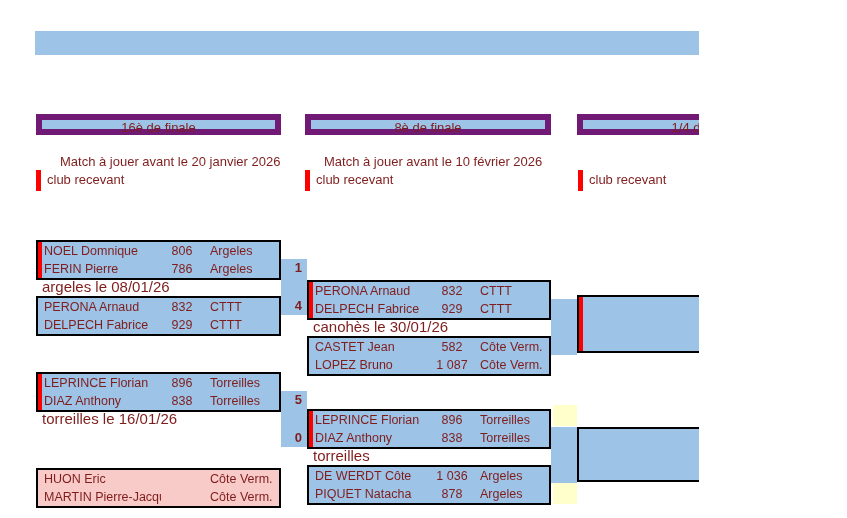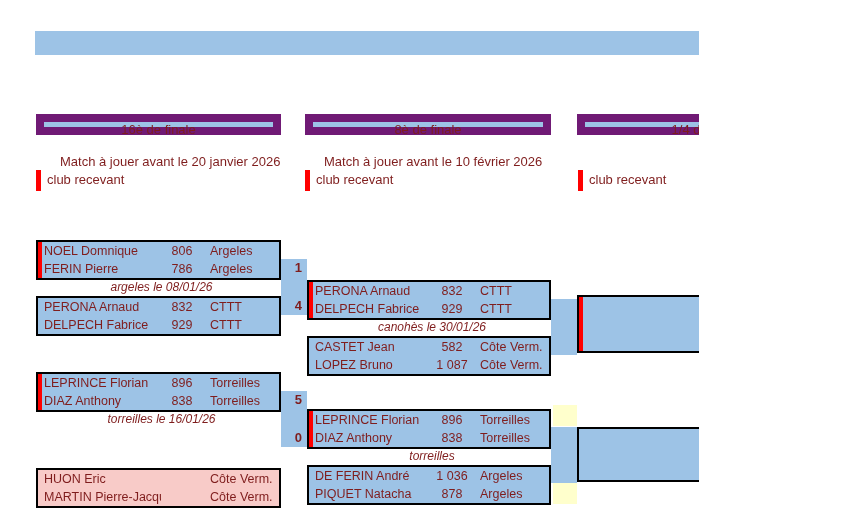--- a/index.html
+++ b/index.html
@@ -4,39 +4,39 @@
 <style>
   html,body{margin:0;padding:0;background:#fff;}
   .sheet{position:relative;width:699px;height:518px;background:#ffffff;overflow:hidden;
          font-family:"Liberation Sans",sans-serif;color:#7f1d1d;}
   .abs{position:absolute;}
 
   .banner{left:35px;top:31px;width:812px;height:24px;background:#9DC3E6;
           display:flex;align-items:center;justify-content:flex-end;
           font-size:15px;white-space:pre;overflow:hidden;}
 
-  .round-header{top:114px;height:21px;background:#9DC3E6;border:8px solid #701a75;
+  .round-header{top:114px;height:21px;background:#9DC3E6;border:6px solid #701a75;
                 box-sizing:border-box;text-align:center;font-size:13px;line-height:16px;}
 
   .deadline{top:154px;font-size:13px;white-space:nowrap;}
   .legend{top:172px;font-size:13px;white-space:nowrap;}
   .redbar{top:170px;width:5px;height:21px;background:#FF0000;}
 
   .pair{border:2px solid #000;box-sizing:border-box;background:#9DC3E6;width:245px;left:36px;}
   .pair.mid{left:307px;width:244px;}
   .pair.pink{background:#F8CBC8;margin-top:40px;}
   .rbar{position:absolute;left:0;top:0;width:4px;height:100%;background:#FF0000;}
   .row{height:18px;display:flex;align-items:center;font-size:12.5px;
        padding:0 3px 0 6px;box-sizing:border-box;white-space:nowrap;}
   .nm{flex:1;overflow:hidden;}
   .rt{width:42px;text-align:center;white-space:pre;}
   .cl{width:66px;padding-left:7px;overflow:hidden;}
 
-  .venue{font-style:italic;font-size:12px;line-height:18px;padding-left:6px;
-         box-sizing:border-box;white-space:nowrap;text-align:center;}
+  .venue{font-size:15px;line-height:18px;padding-left:6px;
+         box-sizing:border-box;white-space:nowrap;}
 
   .conn{background:#9DC3E6;width:26px;display:flex;flex-direction:column;
         justify-content:space-between;box-sizing:border-box;}
   .score{height:18px;line-height:18px;font-weight:bold;font-size:13px;
          text-align:right;padding-right:5px;}
 
   .yellow{background:#FFFFCC;width:24px;height:21px;}
 
   .qf{border:2px solid #000;box-sizing:border-box;background:#9DC3E6;left:577px;width:246px;}
   .rconn{left:827px;top:333px;width:17px;height:113px;background:#9DC3E6;}
@@ -163,21 +163,21 @@
     </div>
     <div class="row">
       <span class="nm">DIAZ Anthony</span>
       <span class="rt">838</span>
       <span class="cl">Torreilles</span>
     </div>
   </div>
   <div class="abs venue" style="left:307px;top:447px;width:244px;height:18px">torreilles</div>
   <div class="abs pair mid" style="top:465px;height:40px">
     <div class="row">
-      <span class="nm">DE FERIN André</span>
+      <span class="nm">DE WERDT Côte</span>
       <span class="rt">1 036</span>
       <span class="cl">Argeles</span>
     </div>
     <div class="row">
       <span class="nm">PIQUET Natacha</span>
       <span class="rt">878</span>
       <span class="cl">Argeles</span>
     </div>
   </div>
   <div class="abs yellow" style="left:553px;top:405px"></div>

